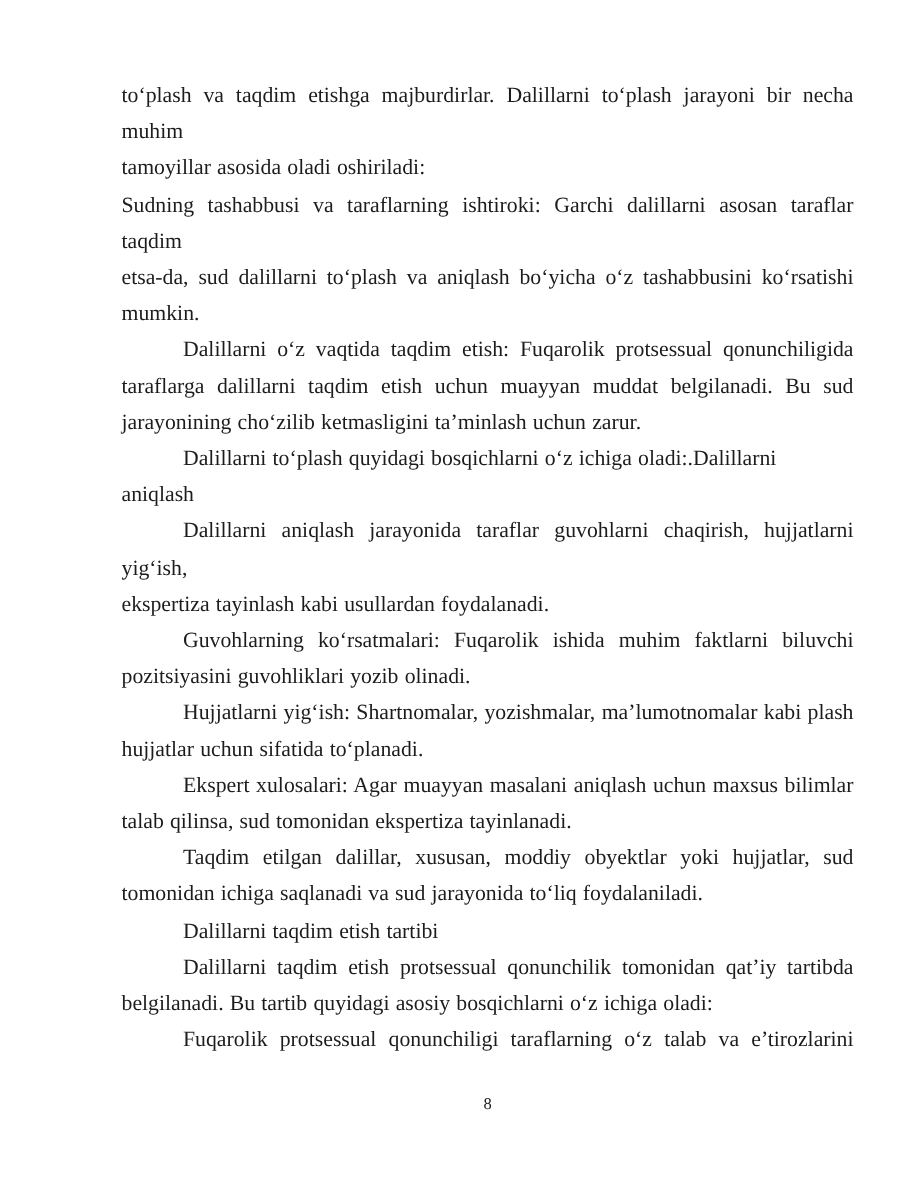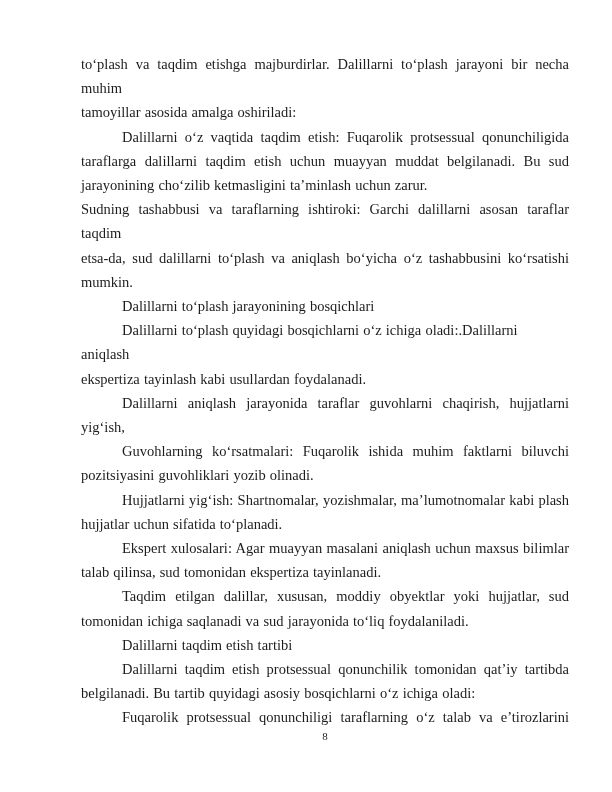--- a/index.html
+++ b/index.html
@@ -51,41 +51,38 @@
     color: #1c1c1c;
   }
 </style>
 </head>
 <body>
 
 <div class="page">
   <div class="text-block">
       <div class="paragraph">
         <div class="line">to‘plash va taqdim etishga majburdirlar. Dalillarni to‘plash jarayoni bir necha muhim</div>
-        <div class="line last">tamoyillar asosida amalga oshiriladi:</div>
+        <div class="line last">tamoyillar asosida oladi oshiriladi:</div>
+      </div>
+      <div class="paragraph">
+        <div class="line">Sudning tashabbusi va taraflarning ishtiroki: Garchi dalillarni asosan taraflar taqdim</div>
+        <div class="line">etsa-da, sud dalillarni to‘plash va aniqlash bo‘yicha o‘z tashabbusini ko‘rsatishi</div>
+        <div class="line last">mumkin.</div>
       </div>
       <div class="paragraph">
         <div class="line indent">Dalillarni o‘z vaqtida taqdim etish: Fuqarolik protsessual qonunchiligida</div>
         <div class="line">taraflarga dalillarni taqdim etish uchun muayyan muddat belgilanadi. Bu sud</div>
         <div class="line last">jarayonining cho‘zilib ketmasligini ta’minlash uchun zarur.</div>
       </div>
       <div class="paragraph">
-        <div class="line">Sudning tashabbusi va taraflarning ishtiroki: Garchi dalillarni asosan taraflar taqdim</div>
-        <div class="line">etsa-da, sud dalillarni to‘plash va aniqlash bo‘yicha o‘z tashabbusini ko‘rsatishi</div>
-        <div class="line last">mumkin.</div>
-      </div>
-      <div class="paragraph">
-        <div class="line last indent">Dalillarni to‘plash jarayonining bosqichlari</div>
-      </div>
-      <div class="paragraph">
         <div class="line last indent">Dalillarni to‘plash quyidagi bosqichlarni o‘z ichiga oladi:.Dalillarni aniqlash</div>
       </div>
       <div class="paragraph">
+        <div class="line indent">Dalillarni aniqlash jarayonida taraflar guvohlarni chaqirish, hujjatlarni yig‘ish,</div>
         <div class="line last">ekspertiza tayinlash kabi usullardan foydalanadi.</div>
-        <div class="line indent">Dalillarni aniqlash jarayonida taraflar guvohlarni chaqirish, hujjatlarni yig‘ish,</div>
       </div>
       <div class="paragraph">
         <div class="line indent">Guvohlarning ko‘rsatmalari: Fuqarolik ishida muhim faktlarni biluvchi</div>
         <div class="line last">pozitsiyasini guvohliklari yozib olinadi.</div>
       </div>
       <div class="paragraph">
         <div class="line indent">Hujjatlarni yig‘ish: Shartnomalar, yozishmalar, ma’lumotnomalar kabi plash</div>
         <div class="line last">hujjatlar uchun sifatida to‘planadi.</div>
       </div>
       <div class="paragraph">

